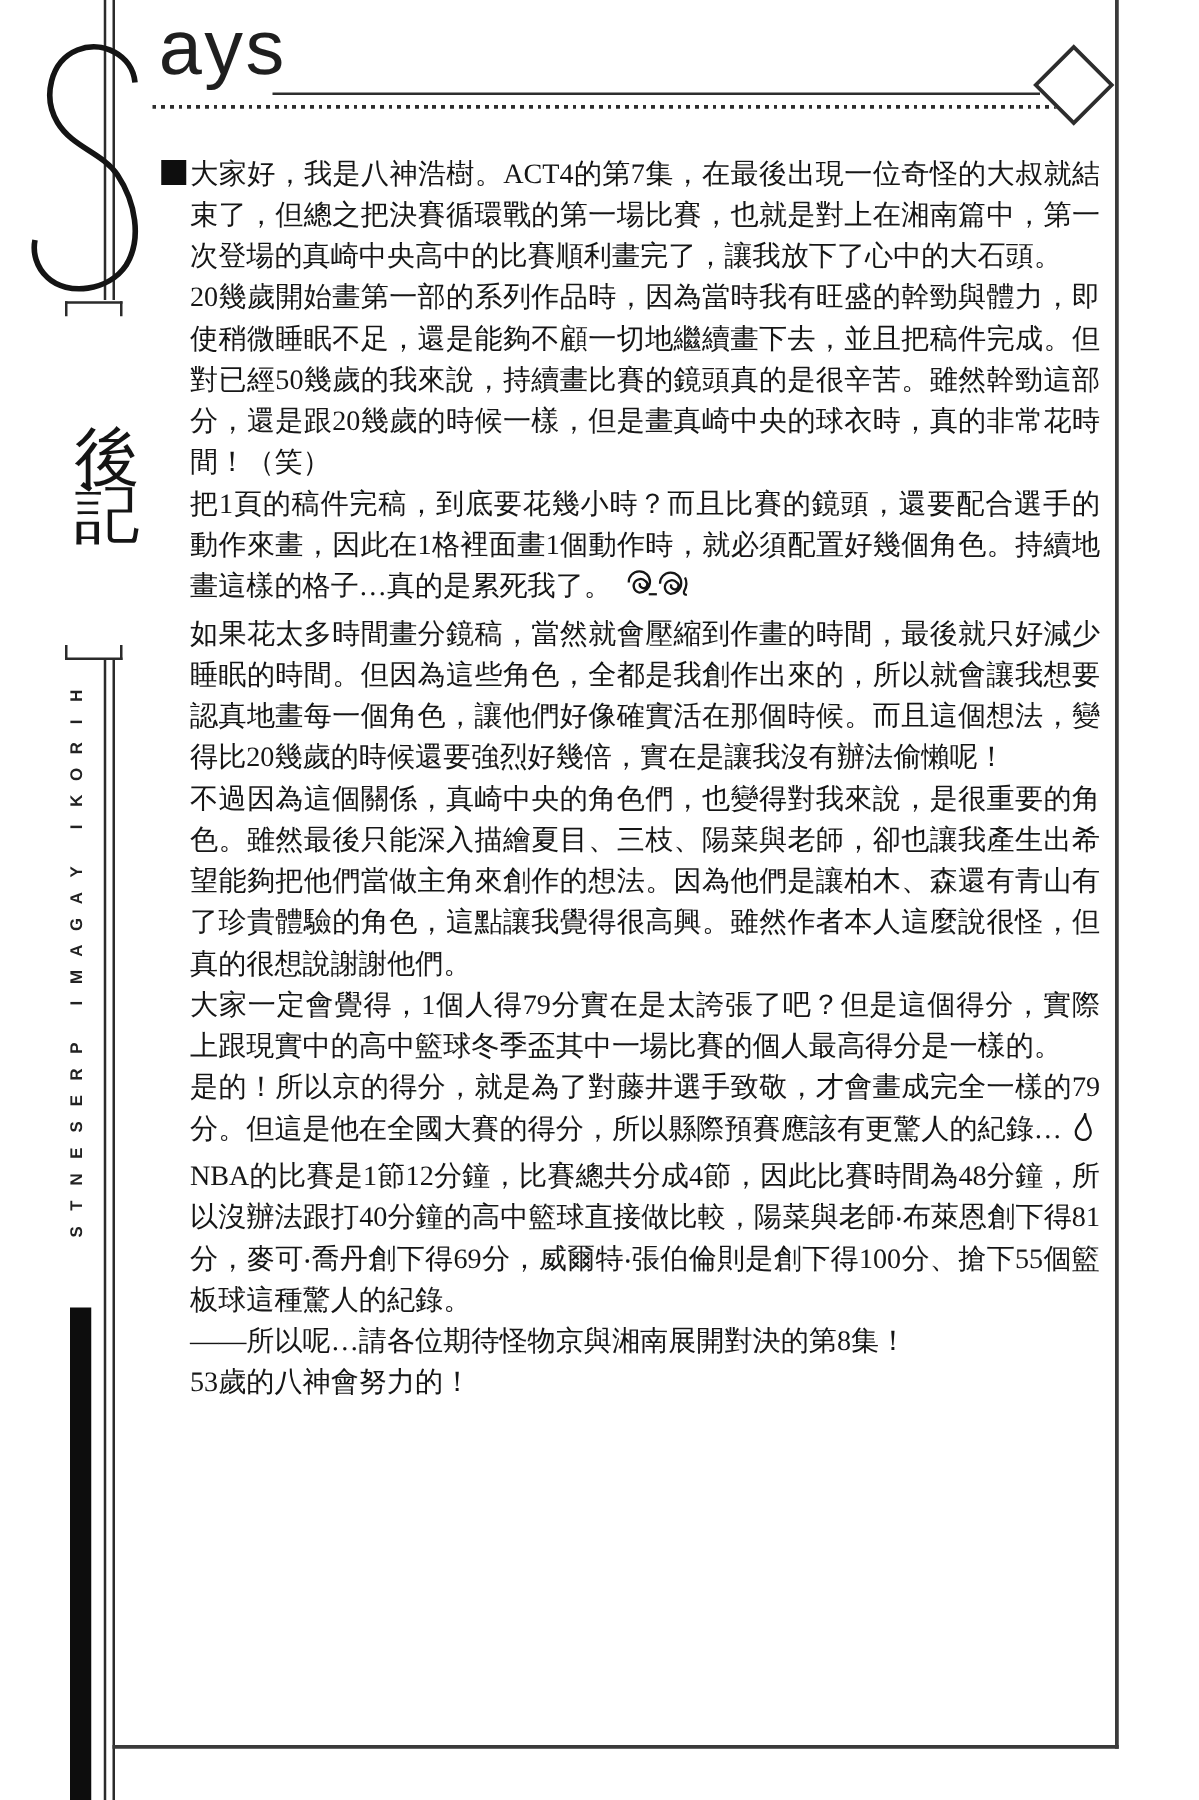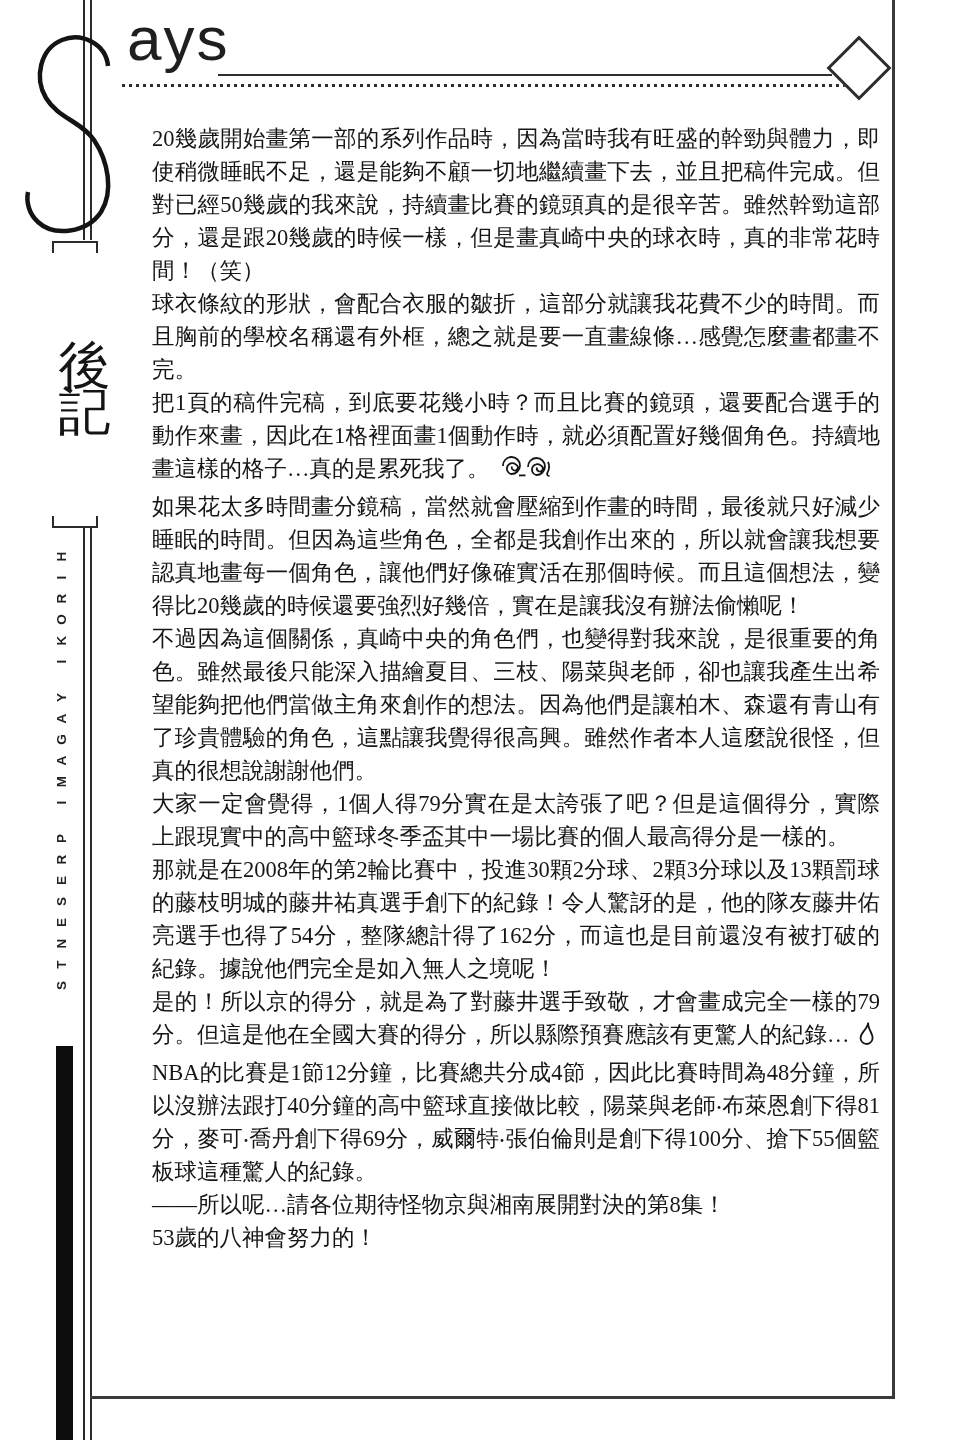--- a/index.html
+++ b/index.html
@@ -98,34 +98,33 @@
       <path d="M90 40 C88 18 64 6 44 14 C22 23 16 52 28 72 C40 92 64 96 76 114 C90 135 96 165 83 186 C69 207 36 211 20 196 C11 188 8 176 10 166" fill="none" stroke="#141414" stroke-width="4.5"></path>
     </svg>
   </div>
   <div class="title-ays">ays</div>
   <div class="rule-solid"></div>
   <div class="rule-dotted"></div>
   <div class="diamond"></div>
 
   <div class="main-box">
     <div class="content">
+        <p class="bulleted"><span class="bullet"></span>大家好，我是八神浩樹。ACT4的第7集，在最後出現一位奇怪的大叔就結束了，但總之把決賽循環戰的第一場比賽，也就是對上在湘南篇中，第一次登場的真崎中央高中的比賽順利畫完了，讓我放下了心中的大石頭。</p>
         <p>20幾歲開始畫第一部的系列作品時，因為當時我有旺盛的幹勁與體力，即使稍微睡眠不足，還是能夠不顧一切地繼續畫下去，並且把稿件完成。但對已經50幾歲的我來說，持續畫比賽的鏡頭真的是很辛苦。雖然幹勁這部分，還是跟20幾歲的時候一樣，但是畫真崎中央的球衣時，真的非常花時間！（笑）</p>
-        <p>球衣條紋的形狀，會配合衣服的皺折，這部分就讓我花費不少的時間。而且胸前的學校名稱還有外框，總之就是要一直畫線條…感覺怎麼畫都畫不完。</p>
         <p>把1頁的稿件完稿，到底要花幾小時？而且比賽的鏡頭，還要配合選手的動作來畫，因此在1格裡面畫1個動作時，就必須配置好幾個角色。持續地畫這樣的格子…真的是累死我了。
   <span class="inline-doodle"><svg width="54" height="27" viewBox="0 0 54 27" aria-hidden="true">
     <path d="M4 12 A8.5 8.5 0 1 1 12 20 A5.5 5.5 0 1 1 17.5 11 A3 3 0 1 1 13 12.5" fill="none" stroke="#161616" stroke-width="1.8"></path>
     <rect x="20" y="20.5" width="6.5" height="1.8" fill="#161616"></rect>
     <path d="M29 13 A8.5 8.5 0 1 1 37 21 A5.5 5.5 0 1 1 42.5 12 A3 3 0 1 1 38 13.5" fill="none" stroke="#161616" stroke-width="1.8"></path>
     <path d="M49 8 q2.5 5 -0.5 10.5 q-1.5 3 2 3.5" fill="none" stroke="#161616" stroke-width="1.8"></path>
   </svg></span>
 </p>
         <p>如果花太多時間畫分鏡稿，當然就會壓縮到作畫的時間，最後就只好減少睡眠的時間。但因為這些角色，全都是我創作出來的，所以就會讓我想要認真地畫每一個角色，讓他們好像確實活在那個時候。而且這個想法，變得比20幾歲的時候還要強烈好幾倍，實在是讓我沒有辦法偷懶呢！</p>
         <p>不過因為這個關係，真崎中央的角色們，也變得對我來說，是很重要的角色。雖然最後只能深入描繪夏目、三枝、陽菜與老師，卻也讓我產生出希望能夠把他們當做主角來創作的想法。因為他們是讓柏木、森還有青山有了珍貴體驗的角色，這點讓我覺得很高興。雖然作者本人這麼說很怪，但真的很想說謝謝他們。</p>
         <p>大家一定會覺得，1個人得79分實在是太誇張了吧？但是這個得分，實際上跟現實中的高中籃球冬季盃其中一場比賽的個人最高得分是一樣的。</p>
-        <p>那就是在2008年的第2輪比賽中，投進30顆2分球、2顆3分球以及13顆罰球的藤枝明城的藤井祐真選手創下的紀錄！令人驚訝的是，他的隊友藤井佑亮選手也得了54分，整隊總計得了162分，而這也是目前還沒有被打破的紀錄。據說他們完全是如入無人之境呢！</p>
         <p>是的！所以京的得分，就是為了對藤井選手致敬，才會畫成完全一樣的79分。但這是他在全國大賽的得分，所以縣際預賽應該有更驚人的紀錄…
   <span class="inline-doodle"><svg width="16" height="26" viewBox="0 0 16 26" aria-hidden="true">
     <path d="M8 1.5 C8 8 2 11.5 2 17 A6 6 0 0 0 14 17 C14 11.5 8 8 8 1.5 Z" fill="#ffffff" stroke="#161616" stroke-width="1.8" transform="rotate(6 8 13)"></path>
   </svg></span>
 </p>
         <p>NBA的比賽是1節12分鐘，比賽總共分成4節，因此比賽時間為48分鐘，所以沒辦法跟打40分鐘的高中籃球直接做比較，陽菜與老師‧布萊恩創下得81分，麥可‧喬丹創下得69分，威爾特‧張伯倫則是創下得100分、搶下55個籃板球這種驚人的紀錄。</p>
         <p>——所以呢…請各位期待怪物京與湘南展開對決的第8集！</p>
         <p class="signoff">53歲的八神會努力的！</p>
       </div>
   </div>

